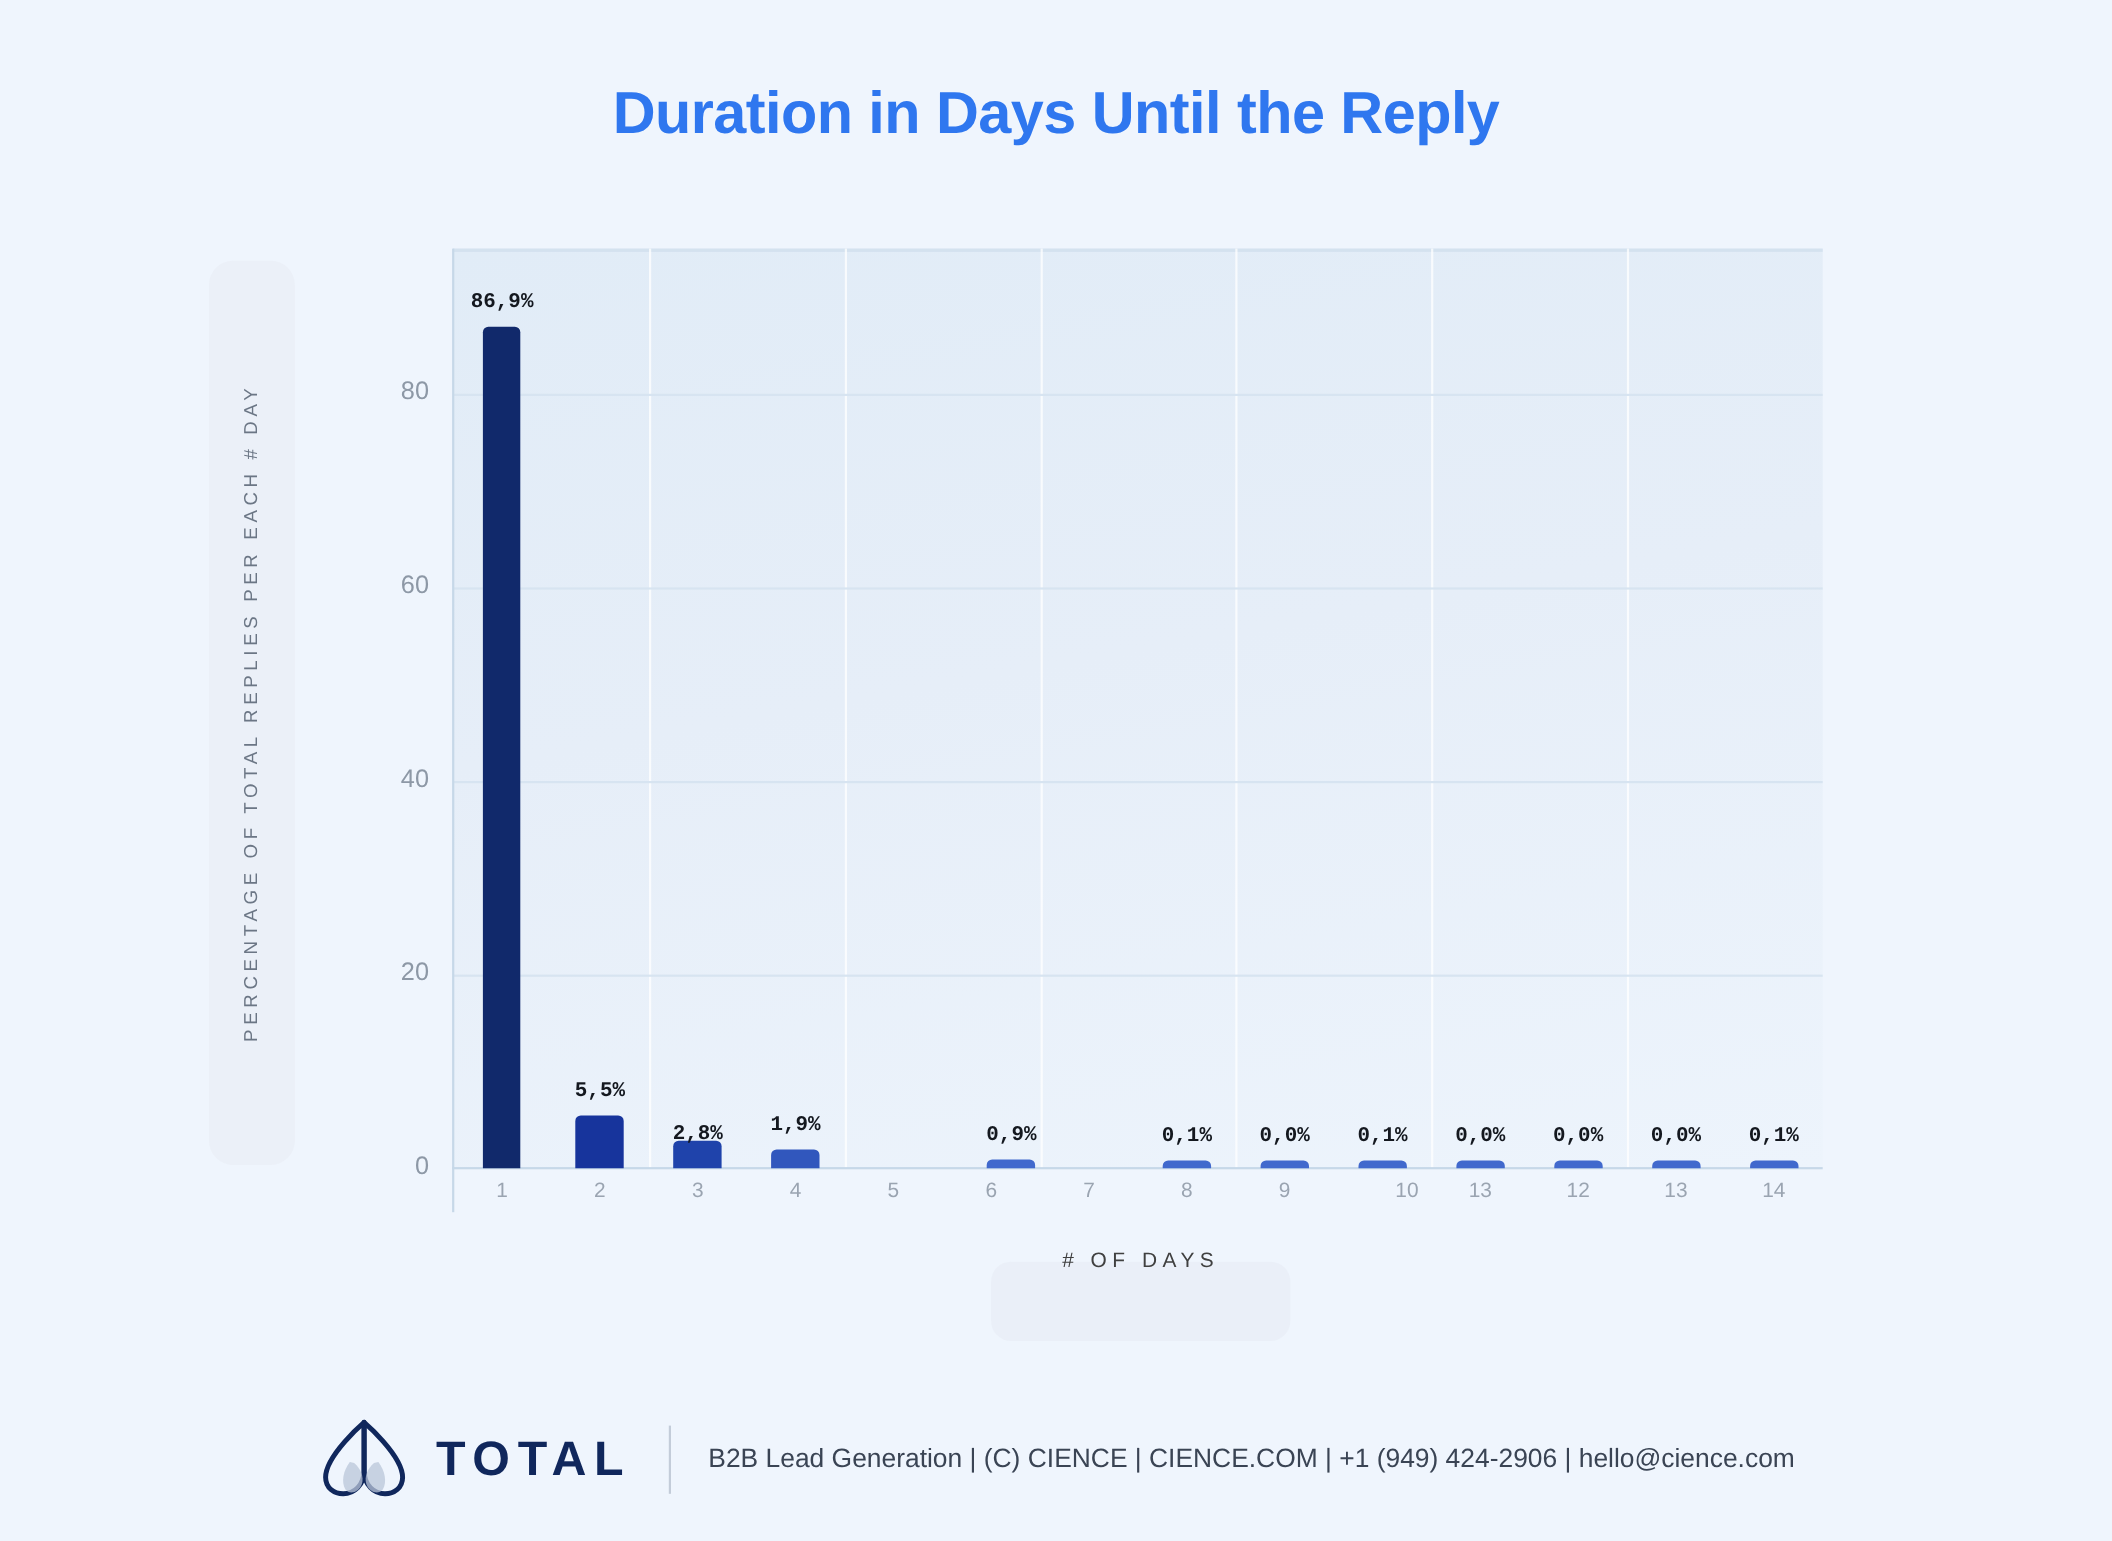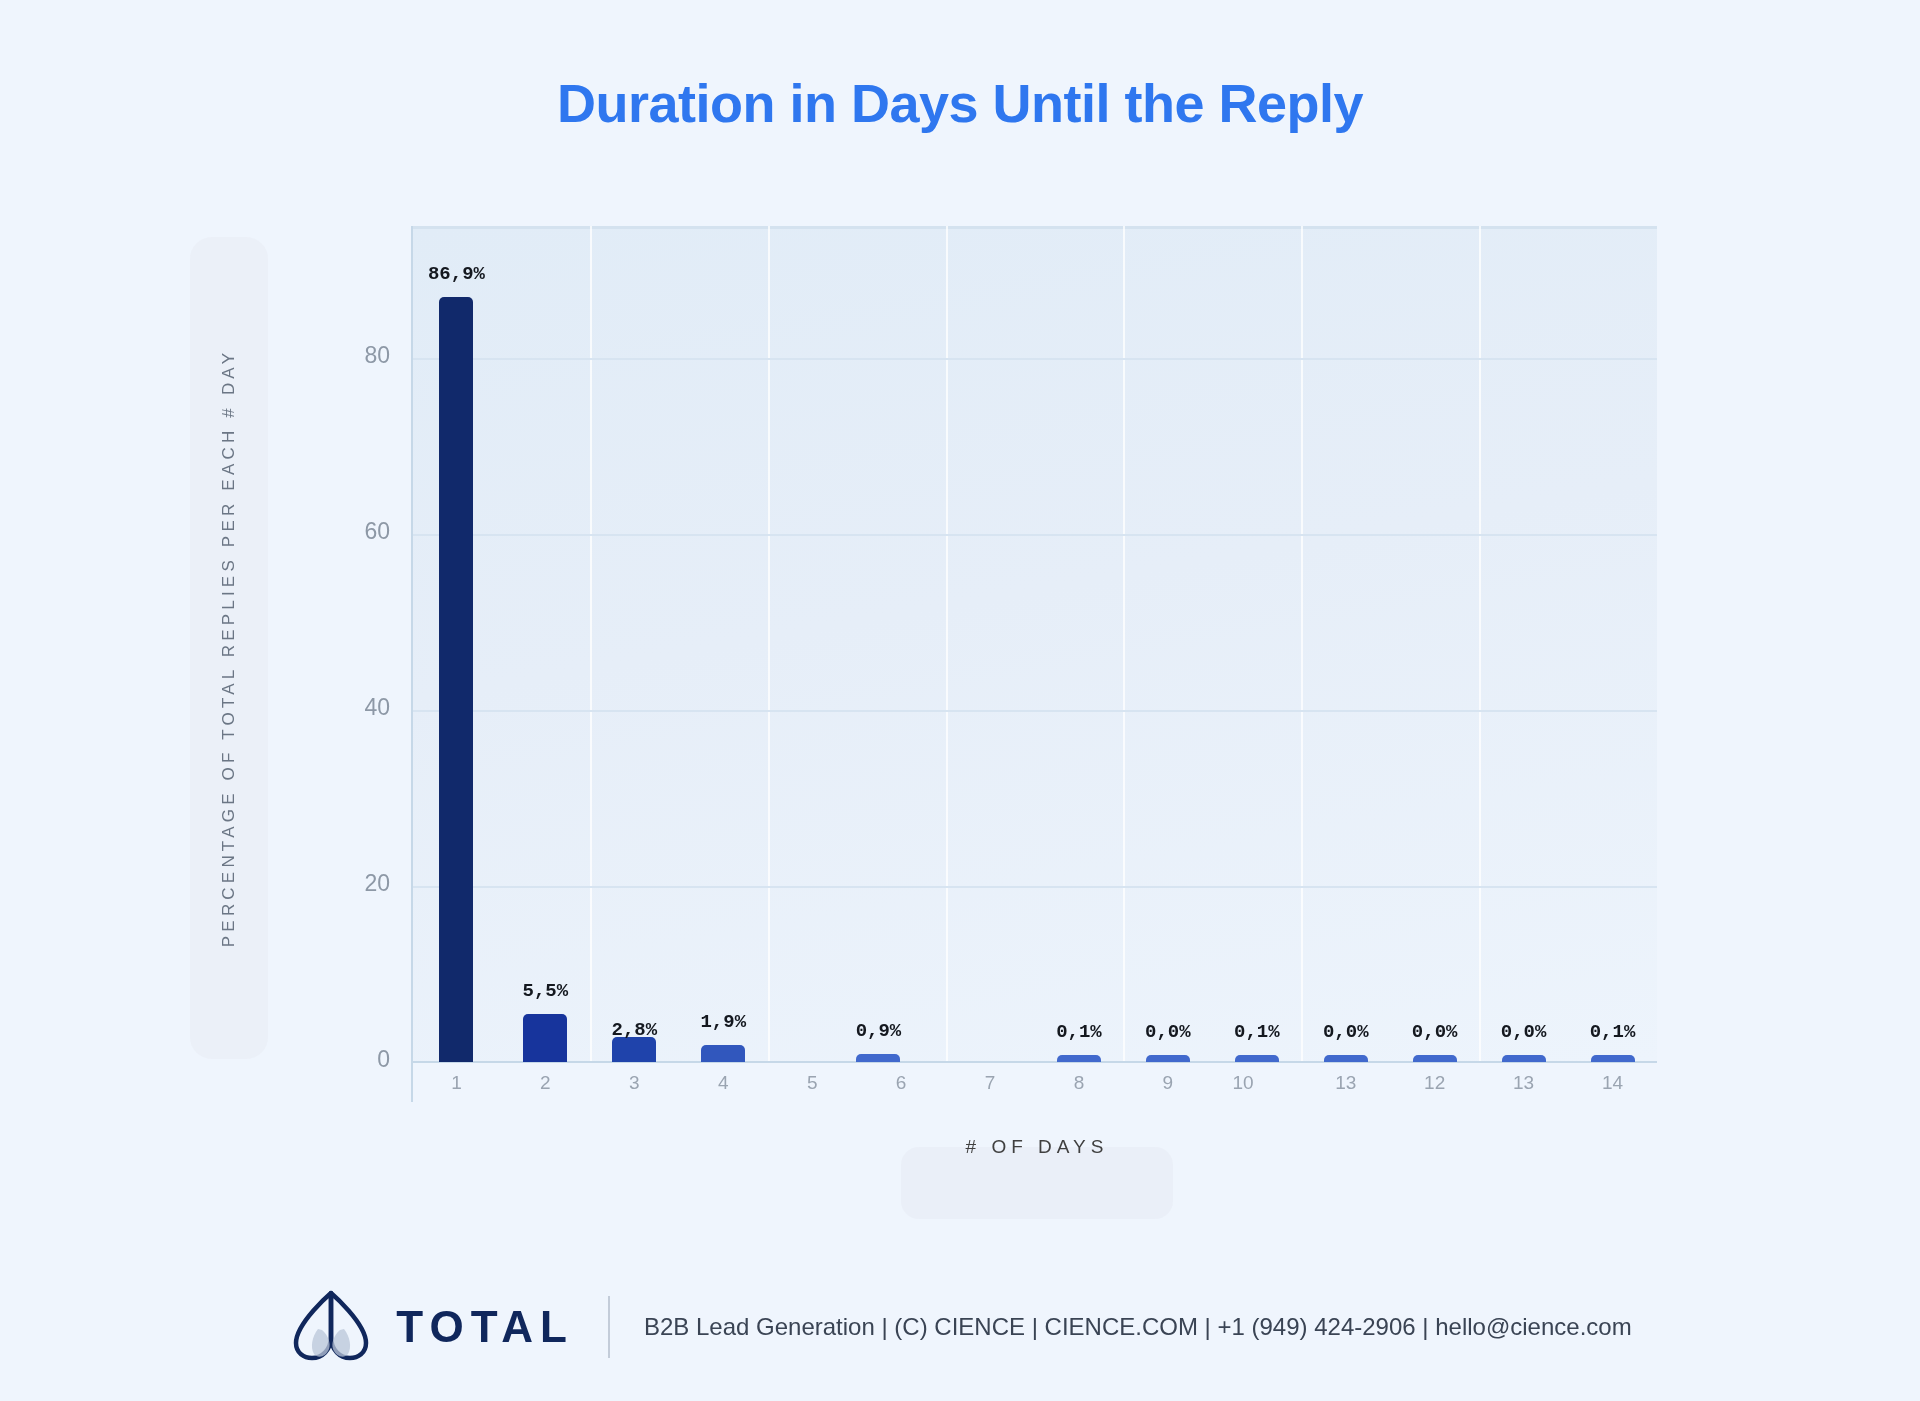--- a/index.html
+++ b/index.html
@@ -277,21 +277,21 @@
       <div class="bar-value" style="bottom: 60.4px;">5,5%</div>
     </div>
     <div class="bar-slot" style="left: 177.857px; width: 88.9286px;">
       <div class="bar" style="height: 24.64px; width: 44px; background: rgb(31, 67, 171);"></div>
       <div class="bar-value" style="bottom: 21px;">2,8%</div>
     </div>
     <div class="bar-slot" style="left: 266.786px; width: 88.9286px; margin-top: 23px;">
       <div class="bar" style="height: 16.72px; width: 44px; background: rgb(49, 87, 189);"></div>
       <div class="bar-value" style="bottom: 28.72px;">1,9%</div>
     </div>
-    <div class="bar-slot" style="left: 422px; width: 88.9286px; margin-top: 44px;">
+    <div class="bar-slot" style="left: 463px; width: 88.9286px; margin-top: 44px;">
       <div class="bar" style="height: 7.92px; width: 44px; background: rgb(65, 105, 205);"></div>
       <div class="bar-value" style="bottom: 19.92px;">0,9%</div>
     </div>
     <div class="bar-slot" style="left: 622.5px; width: 88.9286px;">
       <div class="bar" style="height: 7px; width: 44px; background: rgb(65, 105, 205);"></div>
       <div class="bar-value" style="bottom: 19px;">0,1%</div>
     </div>
     <div class="bar-slot" style="left: 711.429px; width: 88.9286px;">
       <div class="bar" style="height: 7px; width: 44px; background: rgb(65, 105, 205);"></div>
       <div class="bar-value" style="bottom: 19px;">0,0%</div>
@@ -320,21 +320,21 @@
 <div id="xticks">
     <div class="xtick" style="left: 456.464px;">1</div>
     <div class="xtick" style="left: 545.393px;">2</div>
     <div class="xtick" style="left: 634.321px;">3</div>
     <div class="xtick" style="left: 723.25px;">4</div>
     <div class="xtick" style="left: 812.179px;">5</div>
     <div class="xtick" style="left: 901.107px;">6</div>
     <div class="xtick" style="left: 990.036px;">7</div>
     <div class="xtick" style="left: 1078.96px;">8</div>
     <div class="xtick" style="left: 1167.89px;">9</div>
-    <div class="xtick" style="left: 1243px;">10</div>
+    <div class="xtick" style="left: 1279px;">10</div>
     <div class="xtick" style="left: 1345.75px;">13</div>
     <div class="xtick" style="left: 1434.68px;">12</div>
     <div class="xtick" style="left: 1523.61px;">13</div>
     <div class="xtick" style="left: 1612.54px;">14</div>
   </div>
 
 <div class="xlabel-pill"></div>
 <div class="xlabel-text"># OF DAYS</div>
 
 <div class="footer">

